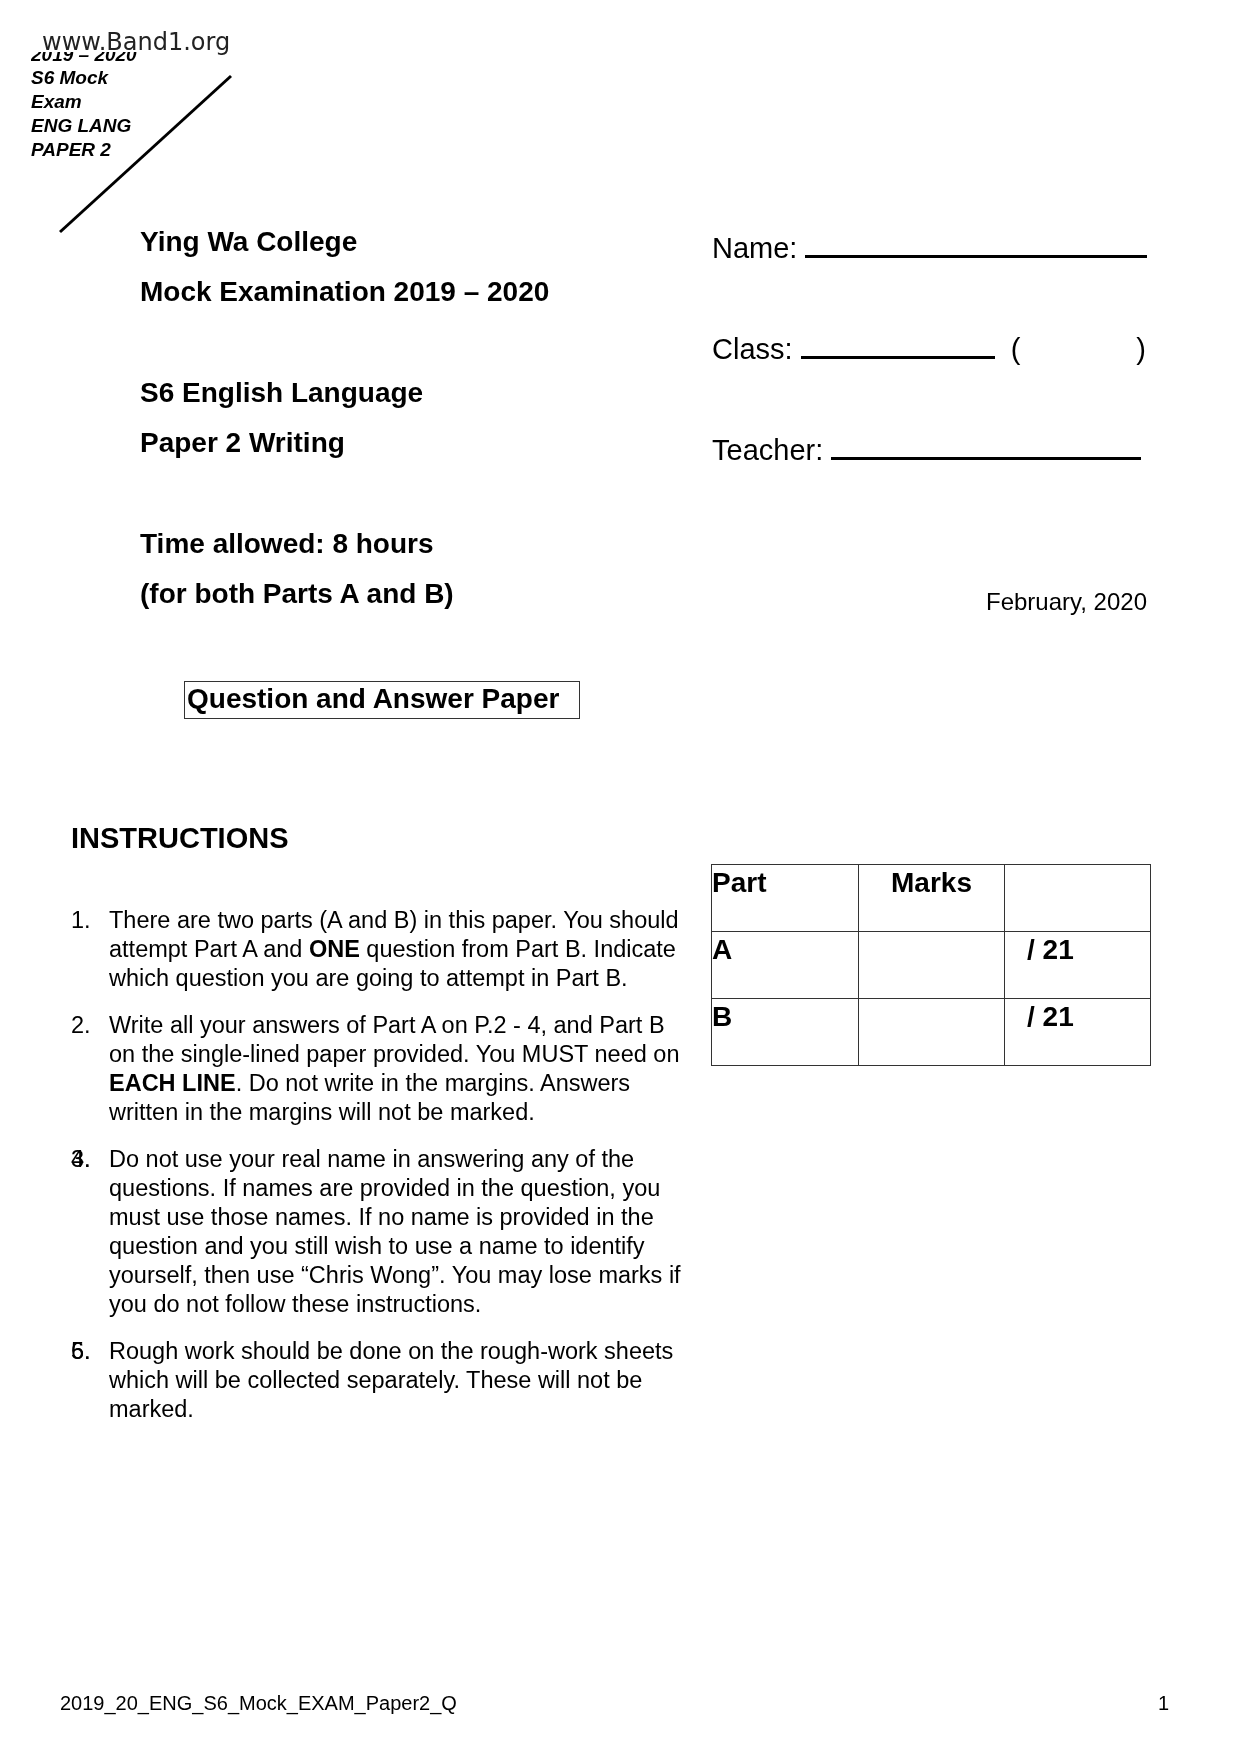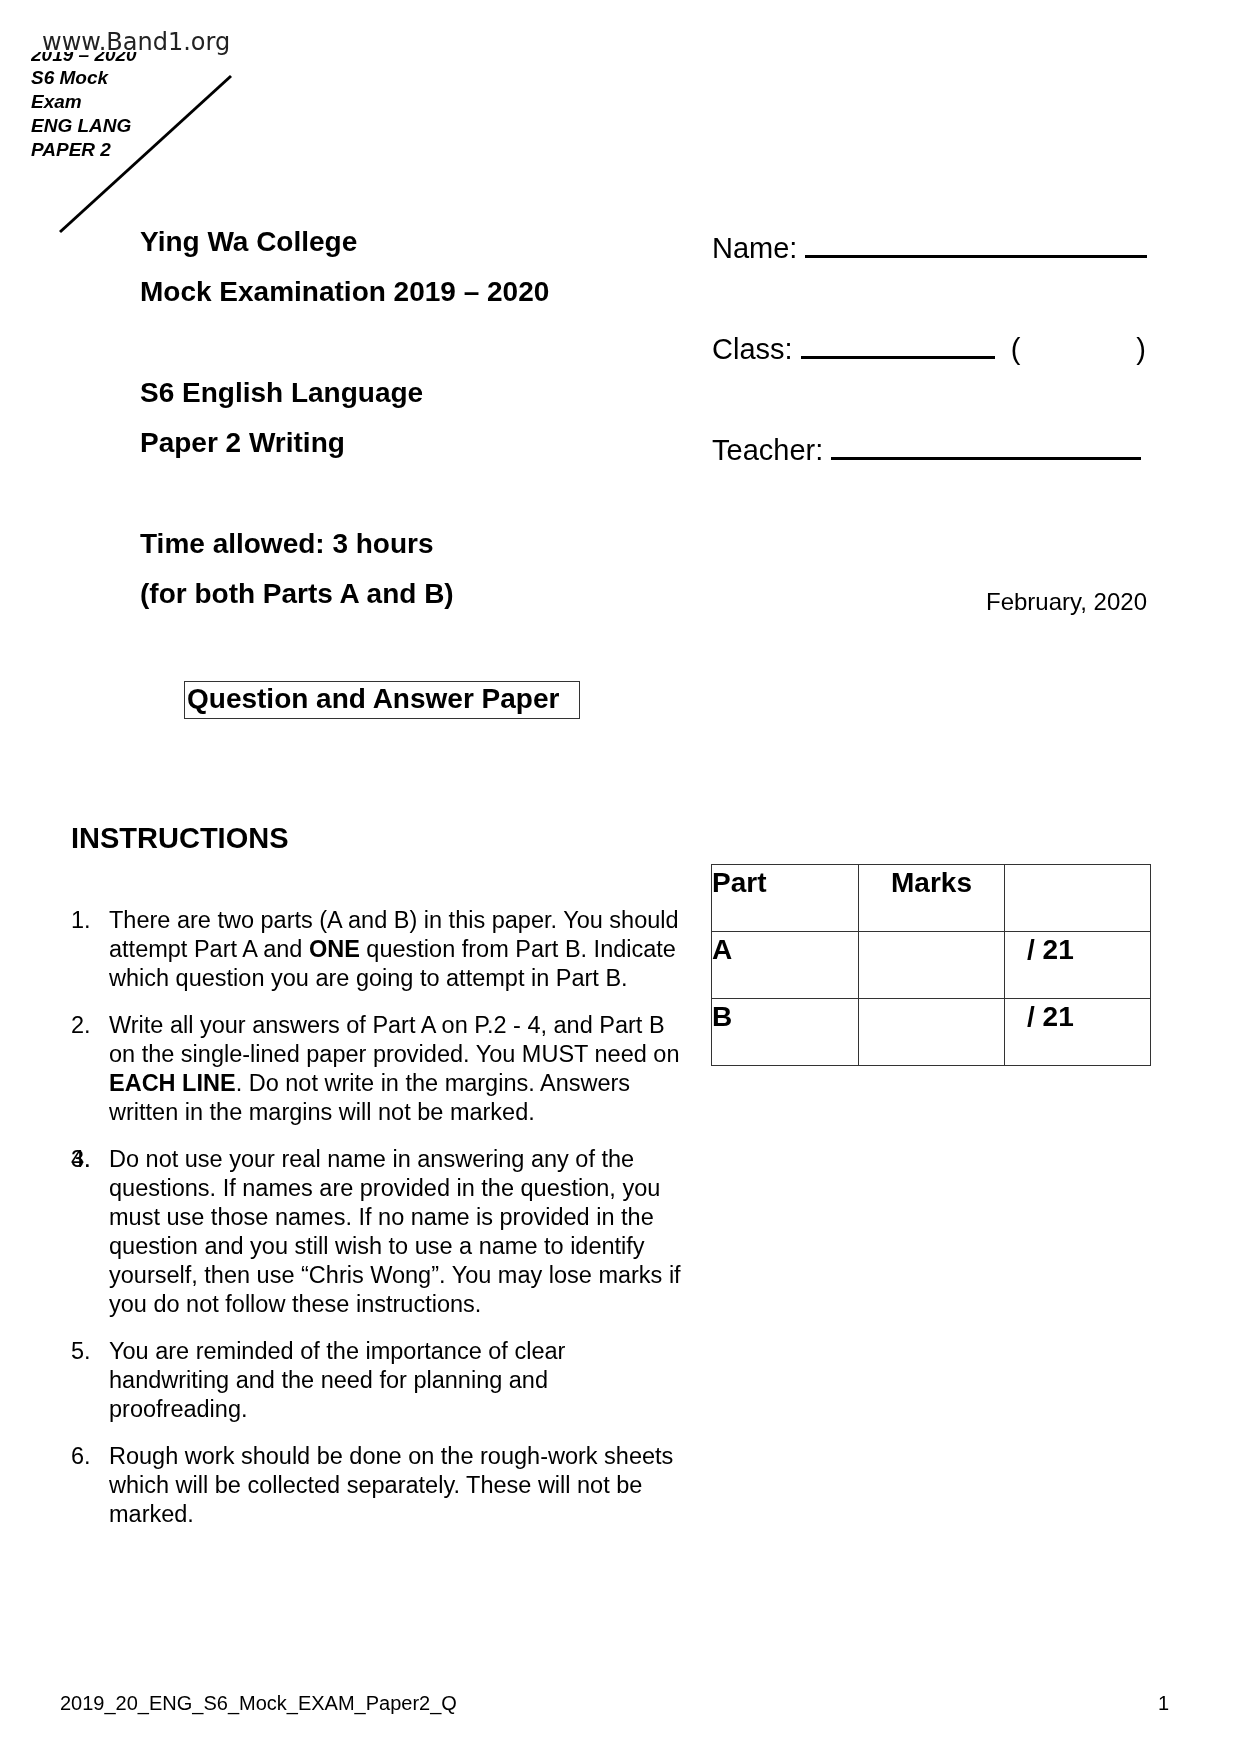--- a/index.html
+++ b/index.html
@@ -65,21 +65,21 @@
   <div>S6 Mock</div>
   <div>Exam</div>
   <div>ENG LANG</div>
   <div>PAPER 2</div>
 </div>
 
 <div class="abs center-col title1">Ying Wa College</div>
 <div class="abs center-col title2">Mock Examination 2019 – 2020</div>
 <div class="abs center-col title3">S6 English Language</div>
 <div class="abs center-col title4">Paper 2 Writing</div>
-<div class="abs center-col time1">Time allowed: 3 hours</div>
+<div class="abs center-col time1">Time allowed: 8 hours</div>
 <div class="abs center-col time2">(for both Parts A and B)</div>
 <div class="abs qa-box">Question and Answer Paper</div>
 
 <div class="abs field name-field">
   <span>Name:</span><span class="line" style="width:342px"></span>
 </div>
 <div class="abs field class-field">
   <span>Class:</span><span class="line" style="width:194px"></span>
   <span class="paren" style="margin-left:8px">(</span><span class="paren" style="margin-left:116px">)</span>
 </div>
@@ -88,21 +88,21 @@
 </div>
 
 <div class="abs date">February, 2020</div>
 
 <div class="abs instructions-heading">INSTRUCTIONS</div>
 <ol class="abs instr-list" id="instr-list">
     <li><span class="num">1.</span><span>There are two parts (A and B) in this paper. You should attempt Part A and </span><b>ONE</b><span> question from Part B. Indicate which question you are going to attempt in Part B.</span></li>
     <li><span class="num">2.</span><span>Write all your answers of Part A on P.2 - 4, and Part B on the single-lined paper provided. You MUST need on </span><b>EACH LINE</b><span>. Do not write in the margins. Answers written in the margins will not be marked.</span></li>
     <li><span class="num">3.</span></li>
     <li><span class="num">4.</span><span>Do not use your real name in answering any of the questions. If names are provided in the question, you must use those names. If no name is provided in the question and you still wish to use a name to identify yourself, then use “Chris Wong”. You may lose marks if you do not follow these instructions.</span></li>
-    <li><span class="num">5.</span><span>You are reminded of the importance of clear handwriting and the need for planning and proofreading.</span></li>
+    <li><span class="num">5.</span></li>
     <li><span class="num">6.</span><span>Rough work should be done on the rough-work sheets which will be collected separately. These will not be marked.</span></li>
   </ol>
 
 <table class="abs marks">
   <tbody>
       <tr>
     <td class="c1">
           <span>Part</span>
         </td>
     <td class="c2">

